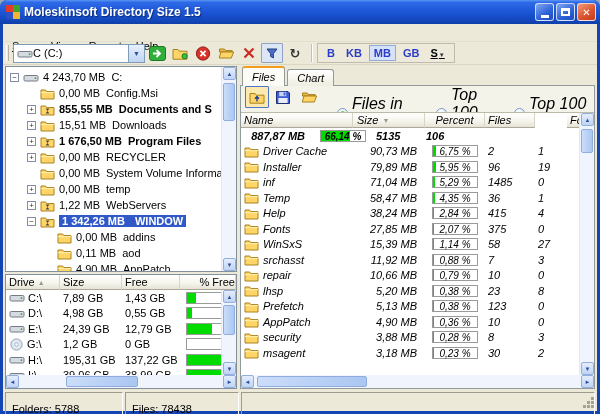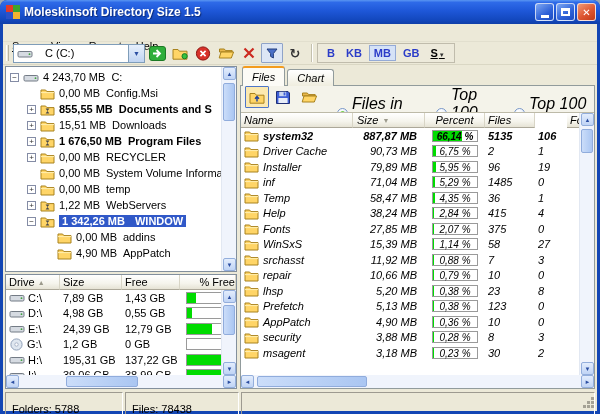--- a/index.html
+++ b/index.html
@@ -17,21 +17,21 @@
   .wb.min,.wb.max{background:linear-gradient(145deg,#7FA8F2,#2E61D8 60%,#1C4BC0);}
   .wb.close{background:linear-gradient(145deg,#F09A77,#DE5631 55%,#C23A17);}
   .wb .minbar{width:8px;height:3px;background:#fff;margin-top:8px;}
   .wb .maxbox{width:9px;height:8px;border:2px solid #fff;border-top-width:3px;}
   
   .content{margin:0 3px 3px;background:#ECE9D8;height:387px;display:flex;flex-direction:column;}
   .menubar{height:18px;display:flex;align-items:center;font-size:11px;padding-left:2px;border-bottom:1px solid #E2DFCE;}
   .mitem{padding:1px 7px;color:#000;margin-top:27px;}
   .toolbar{height:23px;display:flex;align-items:center;gap:1px;padding:0 2px;border-bottom:1px solid #DAD7C4;}
   .tgrip{width:3px;height:16px;border-left:1px solid #fff;border-right:1px solid #B8B4A2;margin:0 3px 0 1px;}
-  .combo{width:132px;height:19px;background:#fff;border:1px solid #7F9DB9;display:flex;align-items:center;font-size:11px;gap:12px;padding-left:3px;}
+  .combo{width:132px;height:19px;background:#fff;border:1px solid #7F9DB9;display:flex;align-items:center;font-size:11px;gap:0;padding-left:3px;}
   .combo .cval{flex:1;white-space:nowrap;overflow:hidden;}
   .cbtn{width:16px;height:17px;background:linear-gradient(180deg,#E7F0FC,#C0D4F2);border-left:1px solid #7F9DB9;display:flex;align-items:center;justify-content:center;font-size:7px;color:#2B4EA2;}
   .tbtn{width:22px;height:20px;display:flex;align-items:center;justify-content:center;border:1px solid transparent;}
   .tbtn.pressed{border:1px solid #8FA3C8;background:#DDE6F5;border-radius:1px;}
   .tsep{width:1px;height:18px;background:#C4C1AE;box-shadow:1px 0 0 #fff;margin:0 4px;}
   .unitgroup{display:flex;align-items:center;gap:3px;padding:1px 5px;border:1px solid #C0BCAC;height:20px;background:#EDEADB;}
   .unit{color:#2B3CC8;font-size:11px;font-weight:700;padding:1px 4px;}
   .unit.active{background:#D5E2F7;border:1px solid #94AAD6;}
   .unit.sunit{color:#000;text-decoration:underline;}
   .caret{font-size:6px;color:#333;margin-left:1px;}
@@ -345,20 +345,31 @@
               <span class="tnm">addins</span>
             </div>
             <div class="trow" style="padding-left:38px">
               <span class="expspacer"></span>
               <span class="ic">
                 <svg width="15" height="13" viewBox="0 0 15 13">
                   <path d="M1 3h4.6l1.3 1.6H14V12H1z" fill="#FFD567" stroke="#A8821E"></path>
                   <path d="M1 5.6H14" stroke="#FFEFAF"></path>
                 </svg>
               </span>
+              <span class="tsz">0,11 MB</span>
+              <span class="tnm">aod</span>
+            </div>
+            <div class="trow" style="padding-left:38px">
+              <span class="expspacer"></span>
+              <span class="ic">
+                <svg width="15" height="13" viewBox="0 0 15 13">
+                  <path d="M1 3h4.6l1.3 1.6H14V12H1z" fill="#FFD567" stroke="#A8821E"></path>
+                  <path d="M1 5.6H14" stroke="#FFEFAF"></path>
+                </svg>
+              </span>
               <span class="tsz">4,90 MB</span>
               <span class="tnm">AppPatch</span>
             </div>
             <div class="sb-v">
     <div class="sb-btn up">▲</div>
     <div class="sb-thumb" style="top:16px;height:38px"></div>
     <div class="sb-btn down">▼</div>
             </div>
           </div>
         <div class="drivepanel">
@@ -553,29 +564,20 @@
             <div class="fhead" id="fhead">
                 <span class="hcell c-name" style="display:flex;">Name</span>
                 <span class="hcell c-size" style="display:flex;">Size<span class="sortarrow">▼</span></span>
                 <span class="hcell c-pct" style="display:flex;">Percent</span>
                 <span class="hcell c-files" style="display:flex;">Files</span>
                 <span class="hcell c-folders" style="display:flex;margin-left:32px;">Folders</span>
                 <span class="hcell" style="flex:1"></span>
               </div>
             <div class="frowswrap" id="frows">
                 <div class="frow bold">
-    <span class="c-name">
-                    <span class="ic">
-                      <svg width="15" height="13" viewBox="0 0 15 13">
-                        <path d="M1 3h4.6l1.3 1.6H14V12H1z" fill="#FFD567" stroke="#A8821E"></path>
-                        <path d="M1 5.6H14" stroke="#FFEFAF"></path>
-                      </svg>
-                    </span>
-                    <span>system32</span>
-                  </span>
     <span class="c-size">887,87 MB</span>
     <span class="c-pct">
                     <span class="pbox"><span class="fill" style="width:66.14%;background:#00DC00"></span><span class="lbl">66,14 %</span></span>
                   </span>
     <span class="c-files">5135</span>
     <span class="c-folders">106</span>
   </div>
                 <div class="frow">
     <span class="c-name">
                     <span class="ic">

